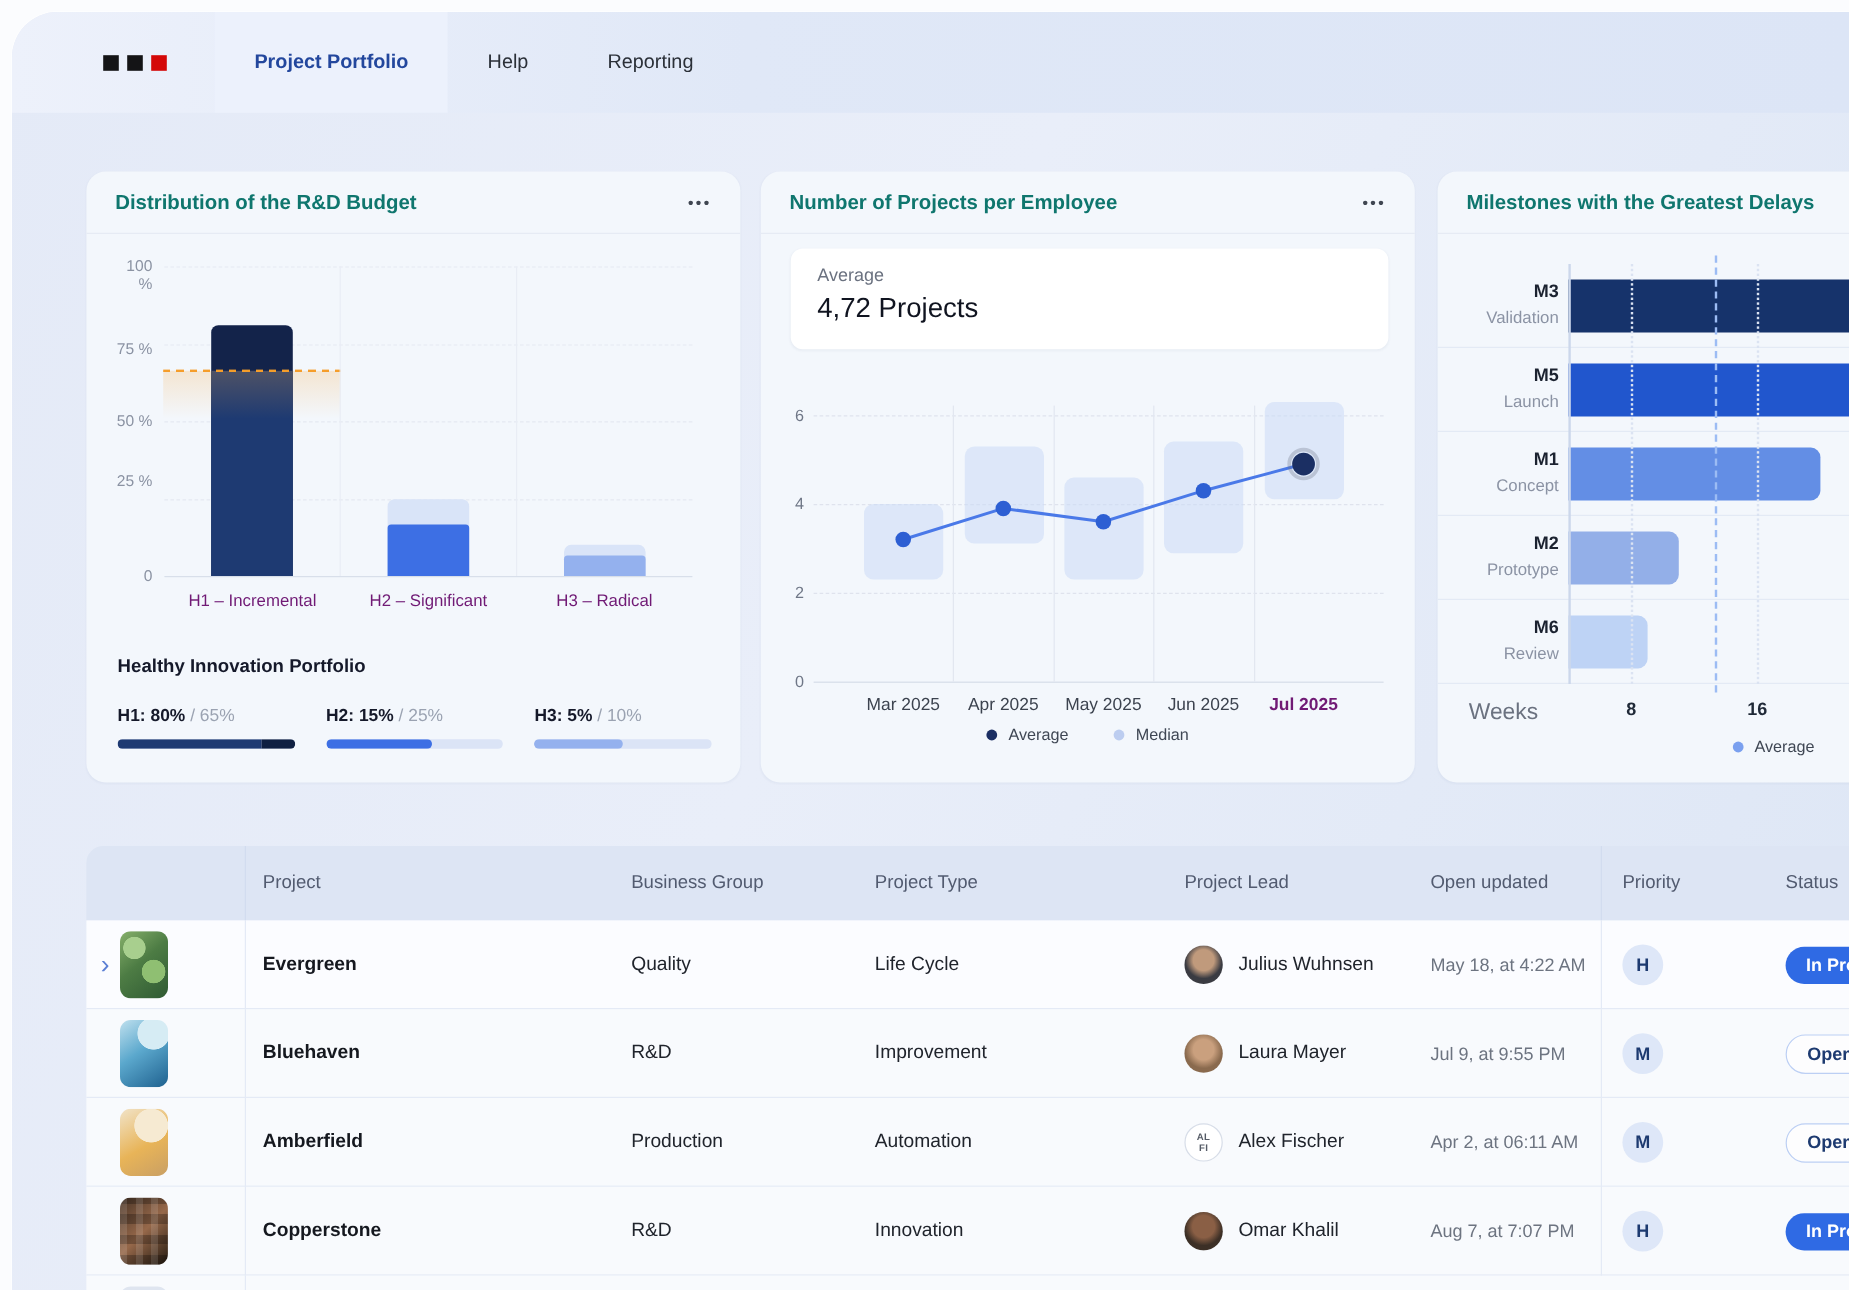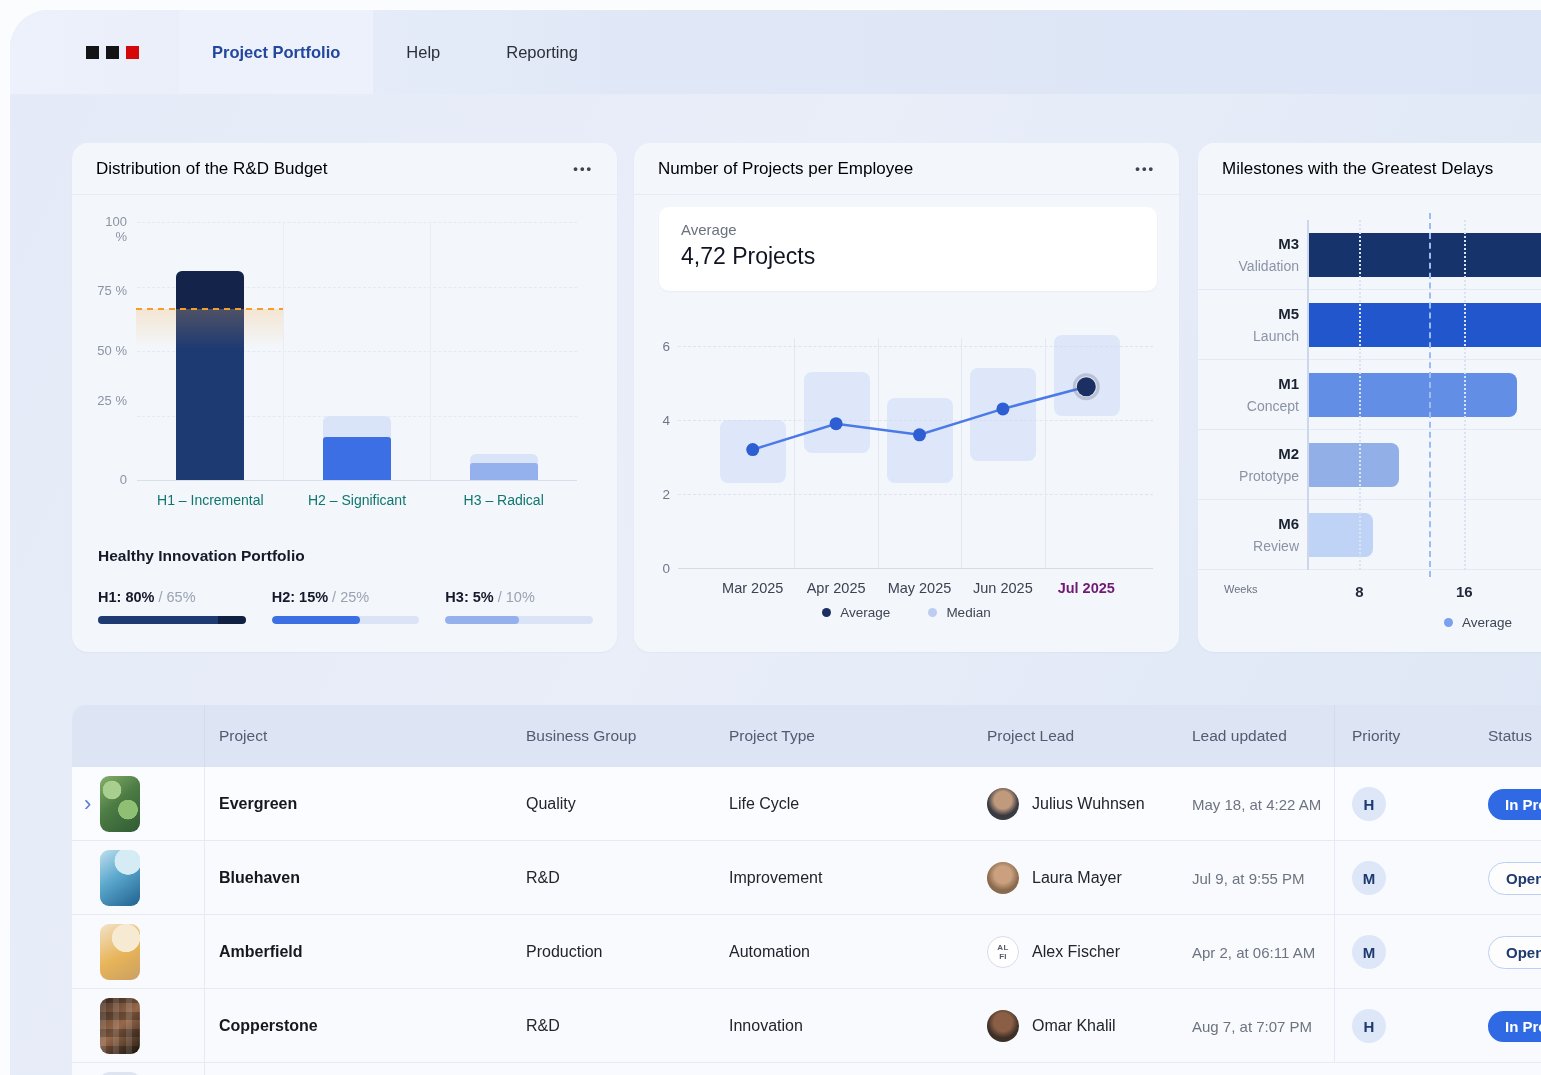--- a/index.html
+++ b/index.html
@@ -18,40 +18,40 @@
   .tabs { display:flex; align-items:stretch; }
   .tab { display:flex; align-items:center; padding:0 33px; font-size:16.5px;
          color:#2b3038; font-weight:500; cursor:pointer; }
   .tab.active { background:#ecf1fc; color:#23479d; font-weight:700; }
 
   
   .card { position:absolute; top:133px; height:509px; background:#f3f7fc;
           border-radius:16px; box-shadow:0 1px 2px rgba(30,50,90,.04); }
   .card-h { display:flex; align-items:center; justify-content:space-between;
             height:52px; padding:0 24px; border-bottom:1px solid #e6ebf4; }
-  .card-h h2 { font-size:17px; font-weight:400; color:#000000; }
+  .card-h h2 { font-size:17px; font-weight:700; color:#0f766e; }
   .more-btn { border:none; background:none; color:#3f4651; font-size:13px; font-weight:700;
               letter-spacing:2px; cursor:pointer; line-height:1; }
 
   #card-budget { left:62px; width:545px; }
   #card-ppe    { left:624px; width:545px; }
   #card-ms     { left:1188px; width:500px; }
 
   
   .b-chart { position:absolute; left:0; top:52px; right:0; height:345px; }
   .b-tick  { position:absolute; left:0; width:55px; text-align:right;
              font-size:13px; color:#8b93a3; }
   .b-grid  { position:absolute; left:65px; right:40px; border-top:1px dashed #e5e9f1; }
   .b-grid.solid { border-top:1px solid #d8dfea; }
   .b-cols  { position:absolute; left:65px; right:40px; top:27px; height:258px; display:flex; }
   .b-col   { flex:1; position:relative; }
   .b-col + .b-col { border-left:1px solid #e9edf5; }
   .b-bar   { position:absolute; bottom:0; left:50%; transform:translateX(-50%); width:68px; }
   .b-xlabels { position:absolute; left:65px; right:40px; top:297px; display:flex; }
-  .b-xlabels div { flex:1; text-align:center; font-size:14px; color:#0f766e; }
+  .b-xlabels div { flex:1; text-align:center; font-size:14px; color:#701a75; }
   .b-targetline { position:absolute; left:50%; transform:translateX(-50%); width:148px; height:2px;
         background-image:repeating-linear-gradient(90deg,#f59d2a 0 6px,transparent 6px 11px); }
   .b-targethalo { position:absolute; left:50%; transform:translateX(-50%); width:148px; height:40px;
         background:linear-gradient(180deg,rgba(246,166,60,.22),rgba(246,166,60,0)); }
   .b-foot { position:absolute; left:26px; right:24px; top:404px; }
   .b-foot h3 { font-size:15.5px; font-weight:700; color:#15192a; }
   .b-leg-row { display:flex; gap:26px; margin-top:24px; }
   .b-leg-item { flex:1; }
   .b-leg-label { font-size:14.5px; color:#9aa2b1; }
   .b-leg-label b { color:#15192a; font-weight:700; }
@@ -91,21 +91,21 @@
   .ms-lab b { font-size:15px; color:#1b2230; font-weight:700; display:block; }
   .ms-lab span { font-size:14px; color:#8b93a4; }
   .ms-bar { position:absolute; left:109px; top:13px; height:44px;
             border-radius:0 8px 8px 0; }
   .ms-axis-v { position:absolute; left:109px; top:77px; height:350px; width:1.5px; background:#ccd7eb; }
   .ms-gline  { position:absolute; top:77px; height:350px; width:0;
                border-left:2px dotted #dbe3f2; }
   .ms-avg    { position:absolute; top:70px; height:364px; width:0;
                border-left:2px dashed #9cbcf4; }
   .ms-foot   { position:absolute; top:440px; left:0; right:0; height:20px; }
-  .ms-weeks  { position:absolute; left:26px; font-size:11px; color:#6b7280; }
+  .ms-weeks  { position:absolute; left:26px; font-size:19px; color:#6b7280; }
   .ms-tick   { position:absolute; transform:translateX(-50%); font-size:15px;
                font-weight:700; color:#1f2937; }
   .ms-legend { position:absolute; top:472px; left:246px; }
 
   
   .ptable { position:absolute; left:62px; top:695px; width:1558px; }
   .t-grid { display:grid; grid-template-columns:133px 321px 203px 258px 205px 142px 139px auto;
             align-items:center; }
   .t-head { height:62px; background:#dde5f4; border-radius:14px 0 0 0; }
   .t-head div { font-size:15.5px; color:#525b70; }
@@ -339,21 +339,21 @@
       <div class="ms-avg" style="left: 230.896px;"></div>
     </section>
 
   <section class="ptable">
     <div class="t-grid t-head" id="t-head">
         <div class="c-thumb "></div>
         <div class="c-pad14">Project</div>
         <div>Business Group</div>
         <div>Project Type</div>
         <div>Project Lead</div>
-        <div>Lead updated</div>
+        <div>Open updated</div>
         <div class="c-pad17 c-prio">Priority</div>
         <div class="c-pad15">Status</div>
       </div>
     <div id="t-body">
         <div class="t-grid t-row">
           <div class="c-thumb">
             <span class="chev">›</span>
             <div class="thumb evergreen"></div>
           </div>
           <div class="p-name c-pad14">Evergreen</div>

